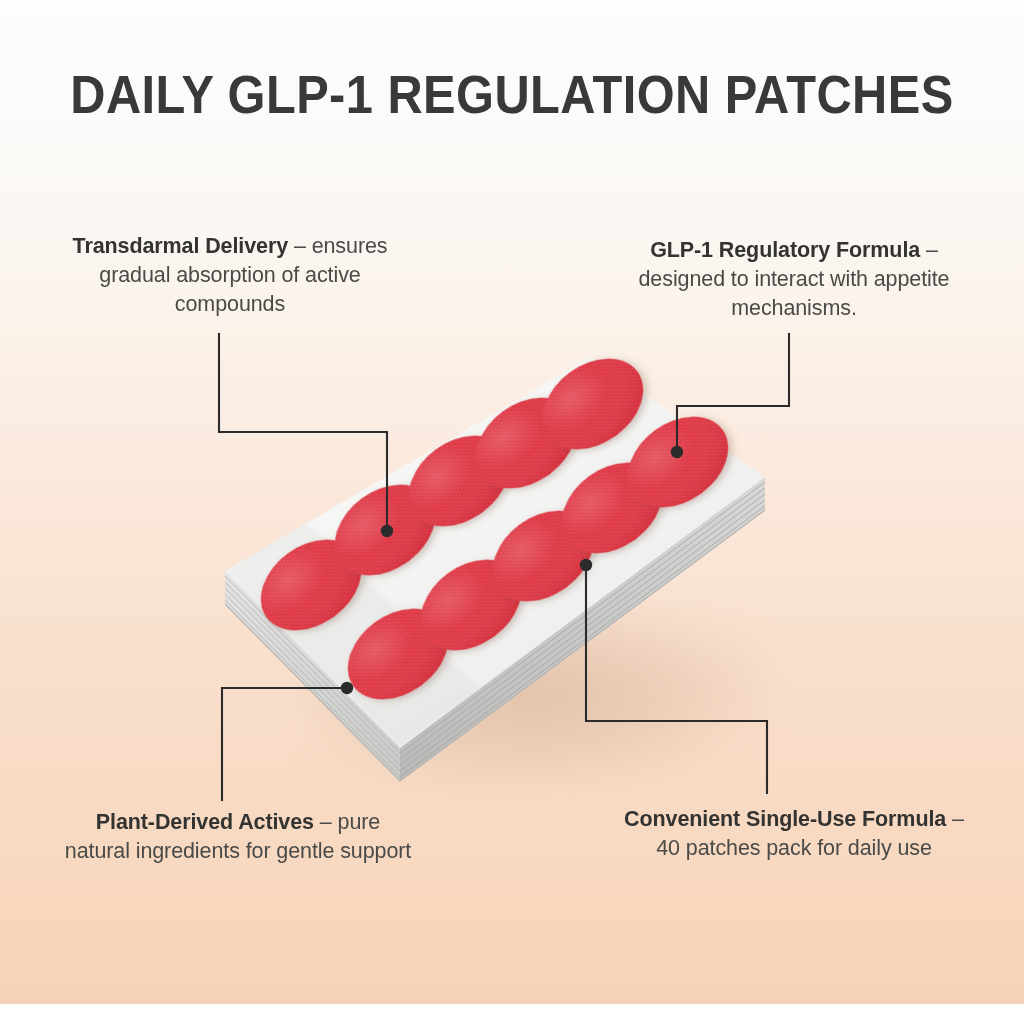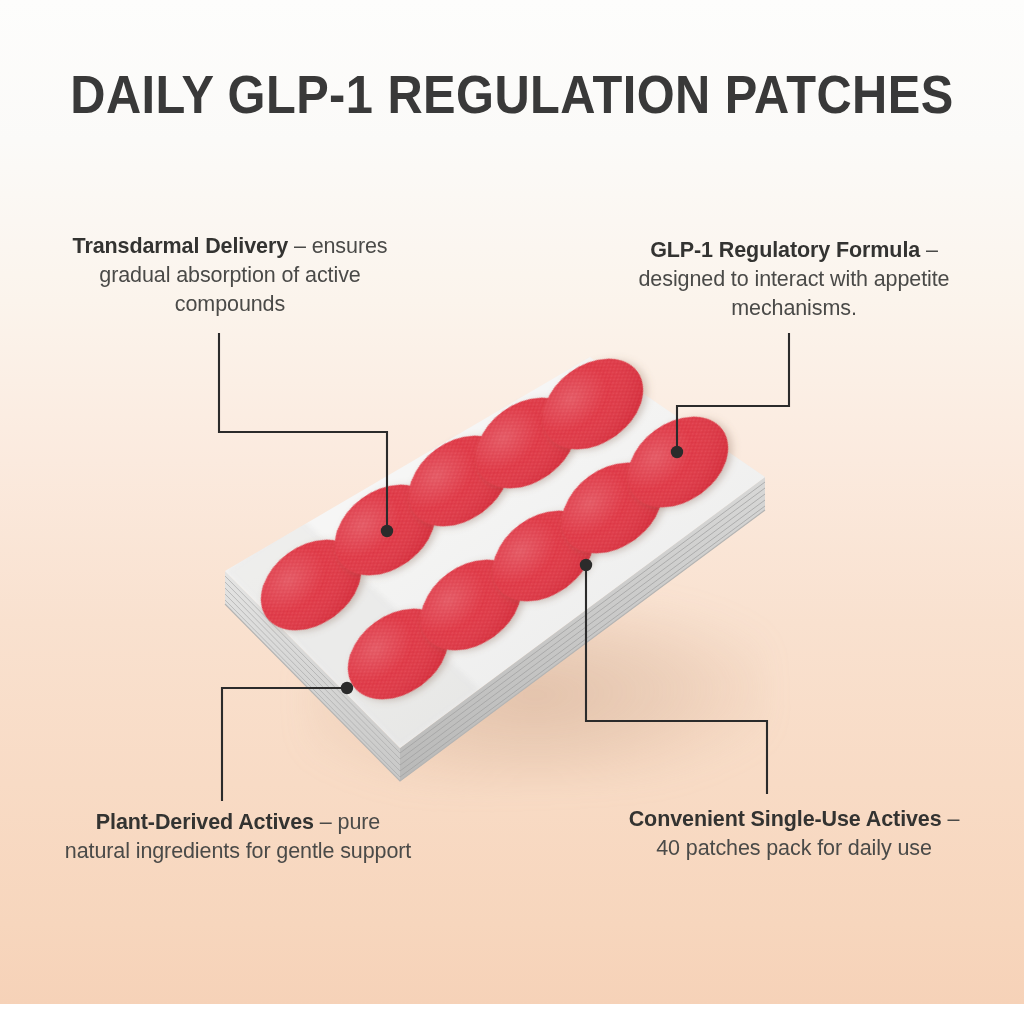--- a/index.html
+++ b/index.html
@@ -283,16 +283,16 @@
 
   <div class="callout tr">
     <span class="lead">GLP-1 Regulatory Formula</span><span> – </span><span>designed to interact with appetite mechanisms.</span>
   </div>
 
   <div class="callout bl">
     <span class="lead">Plant-Derived Actives</span><span> – </span><span>pure natural ingredients for gentle support</span>
   </div>
 
   <div class="callout br">
-    <span class="lead">Convenient Single-Use Actives</span><span> – </span><span>40 patches pack for daily use</span>
+    <span class="lead">Convenient Single-Use Formula</span><span> – </span><span>40 patches pack for daily use</span>
   </div>
 
 </div>
 
 </body></html>

